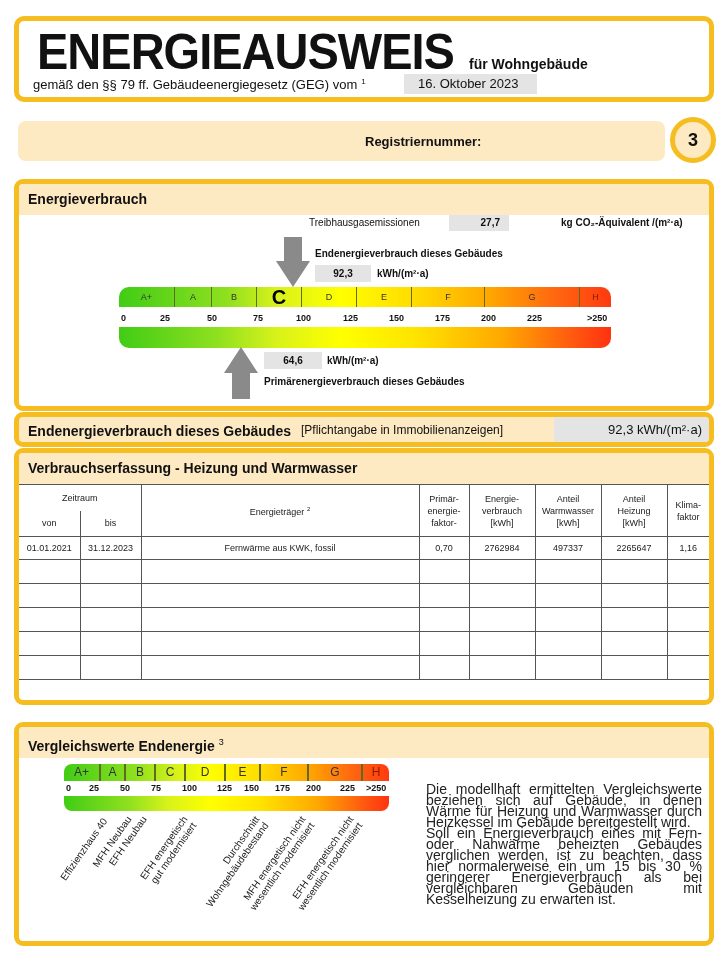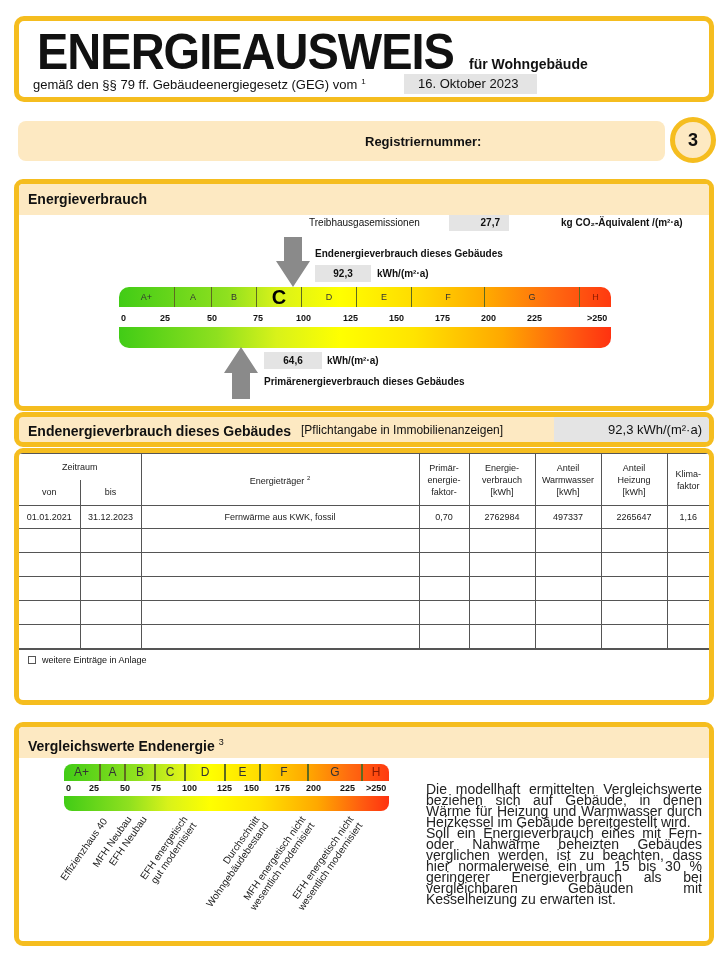--- a/index.html
+++ b/index.html
@@ -226,20 +226,21 @@
 <div class="abs prim-unit">kWh/(m²·a)</div>
 <div class="abs prim-lbl">Primärenergieverbrauch dieses Gebäudes</div>
 
 <div class="abs ee">
   <div class="abs ee-label">Endenergieverbrauch dieses Gebäudes</div>
   <div class="abs ee-note">[Pflichtangabe in Immobilienanzeigen]</div>
   <div class="abs ee-val">92,3 kWh/(m²·a)</div>
 </div>
 
 <div class="abs sec vb">
+  <div class="sec-head">Verbrauchserfassung - Heizung und Warmwasser</div>
   <table class="tbl">
     <colgroup>
       <col style="width:61px">
         <col style="width:61px">
         <col style="width:278px">
       <col style="width:50px">
         <col style="width:66px">
         <col style="width:66px">
         <col style="width:66px">
         <col style="width:42px">
@@ -313,23 +314,20 @@
           <td></td>
           <td></td>
           <td></td>
           <td></td>
           <td></td>
           <td></td>
           <td style="border-right:none"></td>
         </tr>
   </tbody>
     </table>
-  <div class="more">
-    <span class="chk"></span><span>weitere Einträge in Anlage</span>
-  </div>
 </div>
 
 <div class="abs sec vg">
   <div class="sec-head">
     <span>Vergleichswerte Endenergie</span><span class="vg-sup">3</span>
   </div>
 </div>
 
 <div class="abs vscale-top">
   <div class="cls" style="width:37px">A+</div>

